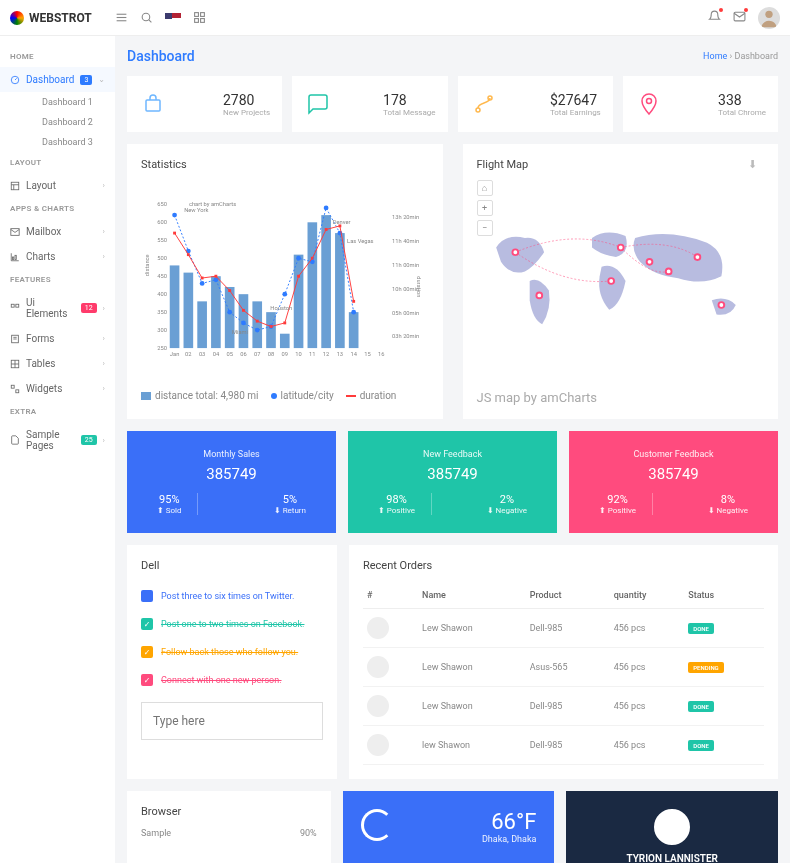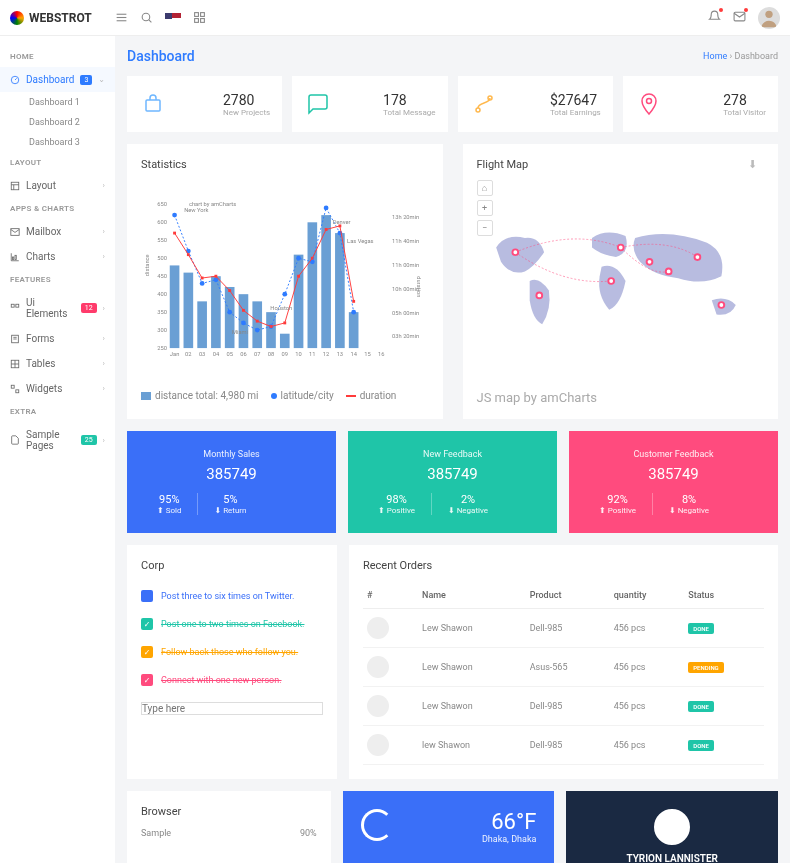--- a/index.html
+++ b/index.html
@@ -19,21 +19,21 @@
 .sidebar{width:115px;background:#fff;padding:10px 0;font-size:10px}
 .side-section{padding:6px 10px;color:#999;font-size:8px;font-weight:600;letter-spacing:.3px}
 .side-item{padding:7px 10px;display:flex;align-items:center;gap:6px;color:#666;cursor:pointer;position:relative}
 .side-item.active{color:#2e7bff;background:#f5f9ff}
 .side-item svg{width:10px;height:10px;flex-shrink:0}
 .side-item .chev{margin-left:auto;font-size:8px;color:#bbb}
 .badge{font-size:7px;padding:1px 4px;border-radius:2px;color:#fff;margin-left:auto}
 .badge-blue{background:#2e7bff}
 .badge-red{background:#ff3b6b}
 .badge-green{background:#1fc5a8}
-.sub-item{padding:5px 10px 5px 29px;color:#888;font-size:9px;cursor:pointer}
+.sub-item{padding:5px 10px 5px 42px;color:#888;font-size:9px;cursor:pointer}
 .main{flex:1;padding:12px}
 .page-head{display:flex;align-items:center;margin-bottom:12px}
 .page-title{color:#2e7bff;font-size:14px;font-weight:500}
 .breadcrumb{margin-left:auto;font-size:9px;color:#999}
 .breadcrumb span{color:#2e7bff}
 .stats-row{display:flex;gap:10px;margin-bottom:12px}
 .stat-card{flex:1;background:#fff;padding:14px 12px;display:flex;align-items:center;gap:10px}
 .stat-icon{width:28px;height:28px;display:flex;align-items:center;justify-content:center}
 .stat-text{margin-left:auto;text-align:left}
 .stat-val{font-size:14px;color:#333;font-weight:400}
@@ -54,31 +54,31 @@
 .map-dl{position:absolute;right:14px;top:14px;width:16px;height:16px;color:#bbb;cursor:pointer}
 .world-map{width:100%;height:180px;margin-top:10px}
 .map-credit{font-size:13px;color:#aaa;margin-top:16px}
 .color-cards{display:flex;gap:12px;margin-bottom:12px}
 .ccard{flex:1;color:#fff;padding:18px 14px;text-align:center}
 .ccard-blue{background:#3a6ff8}
 .ccard-teal{background:#1fc5a8}
 .ccard-pink{background:#ff4b7e}
 .ccard-title{font-size:9px;margin-bottom:6px;opacity:.9}
 .ccard-val{font-size:15px;margin-bottom:10px}
-.ccard-split{display:flex;justify-content:flex-start;gap:0}
+.ccard-split{display:flex;justify-content:space-between;gap:0}
 .ccard-half{padding:0 16px;border-right:1px solid rgba(255,255,255,.3)}
 .ccard-half:last-child{border-right:none}
 .ccard-pct{font-size:11px}
 .ccard-lbl{font-size:8px;opacity:.9}
 .todo-orders{display:flex;gap:12px;margin-bottom:12px}
 .todo-card{flex:0 0 210px}
 .orders-card{flex:1}
 .todo-item{display:flex;align-items:center;gap:8px;padding:8px 0;font-size:9px}
 .todo-check{width:12px;height:12px;border-radius:2px;flex-shrink:0;display:flex;align-items:center;justify-content:center;color:#fff;font-size:8px}
-.todo-input{width:100%;border:1px solid #ddd;padding:0;font-size:10px;margin-top:8px}
+.todo-input{width:100%;border:1px solid #ddd;padding:11px;font-size:12px;margin-top:8px}
 .orders-table{width:100%;font-size:9px;border-collapse:collapse}
 .orders-table th{text-align:left;padding:8px 4px;color:#666;border-bottom:1px solid #eee;font-weight:500}
 .orders-table td{padding:8px 4px;border-bottom:1px solid #f2f2f2;color:#888}
 .order-avatar{width:22px;height:22px;border-radius:50%;background:#eee;display:inline-block;vertical-align:middle}
 .status-badge{font-size:6px;padding:2px 5px;border-radius:2px;color:#fff;font-weight:600}
 .st-done{background:#1fc5a8}
 .st-pending{background:#ffa500}
 .three-col{display:flex;gap:12px}
 .browser-card{flex:1;padding:14px;background:#fff}
 .weather-card{flex:1;background:#3a6ff8;color:#fff;padding:18px;text-align:right;position:relative}
@@ -277,22 +277,22 @@
           </div>
 </div>
         <div class="stat-card">
   <div class="stat-icon">
             <svg width="24" height="24" viewBox="0 0 24 24" fill="none" stroke="#ff4b7e" stroke-width="1.5">
               <path d="M12 2C8 2 5 5 5 9c0 5 7 13 7 13s7-8 7-13c0-4-3-7-7-7z"></path>
               <circle cx="12" cy="9" r="2.5"></circle>
             </svg>
           </div>
   <div class="stat-text">
-            <div class="stat-val">278</div>
-            <div class="stat-lbl">Total Visitor</div>
+            <div class="stat-val">338</div>
+            <div class="stat-lbl">Total Chrome</div>
           </div>
 </div>
       </div>
 
     <div class="two-col">
       <div class="card chart-card">
         <div class="card-title">Statistics</div>
         <svg class="chart-svg" id="chart-svg" viewBox="0 0 300 180">
             <text x="27" y="162" text-anchor="end" class="chart-axis">250</text>
             <text x="27" y="143.25" text-anchor="end" class="chart-axis">300</text>
@@ -471,21 +471,21 @@
     <div class="ccard-half">
               <div class="ccard-pct">8%</div>
               <div class="ccard-lbl">⬇ Negative</div>
             </div>
   </div>
 </div>
       </div>
 
     <div class="todo-orders">
       <div class="card todo-card">
-        <div class="card-title">Corp</div>
+        <div class="card-title">Dell</div>
         <div id="todo-list">
             <div class="todo-item">
   <div class="todo-check" style="background:#3a6ff8"></div>
   <span style="color:#3a6ff8" class="">Post three to six times on Twitter.</span>
 </div>
             <div class="todo-item">
   <div class="todo-check" style="background:#1fc5a8">✓</div>
   <span style="color:#1fc5a8" class="through">Post one to two times on Facebook.</span>
 </div>
             <div class="todo-item">

